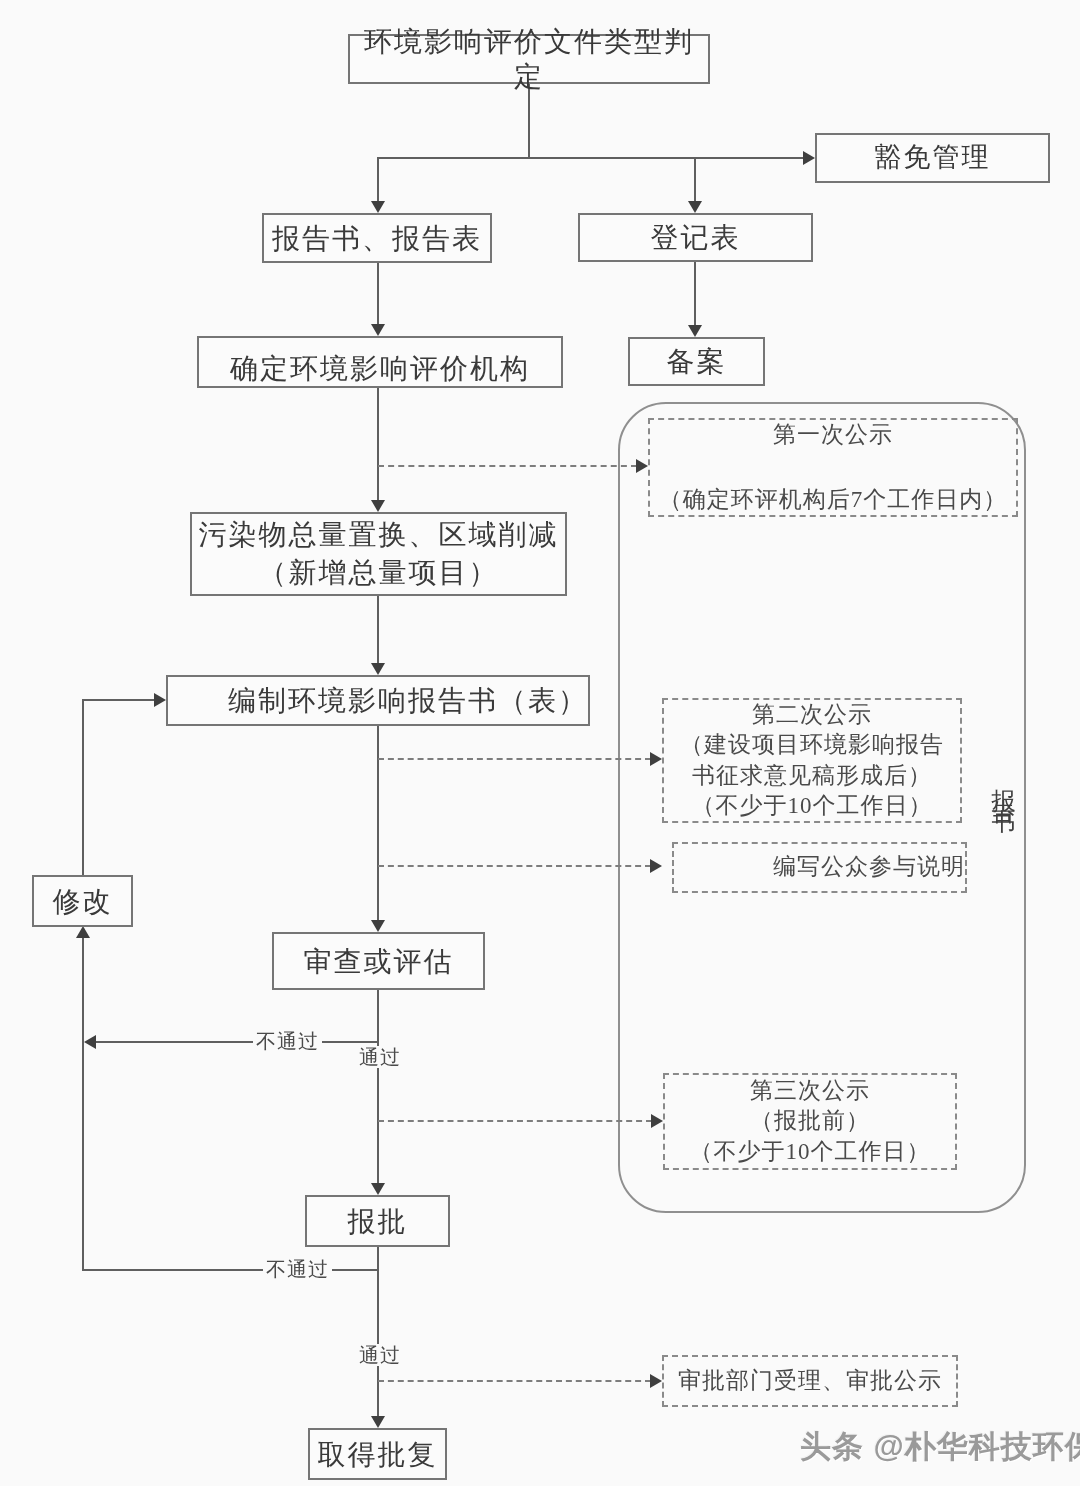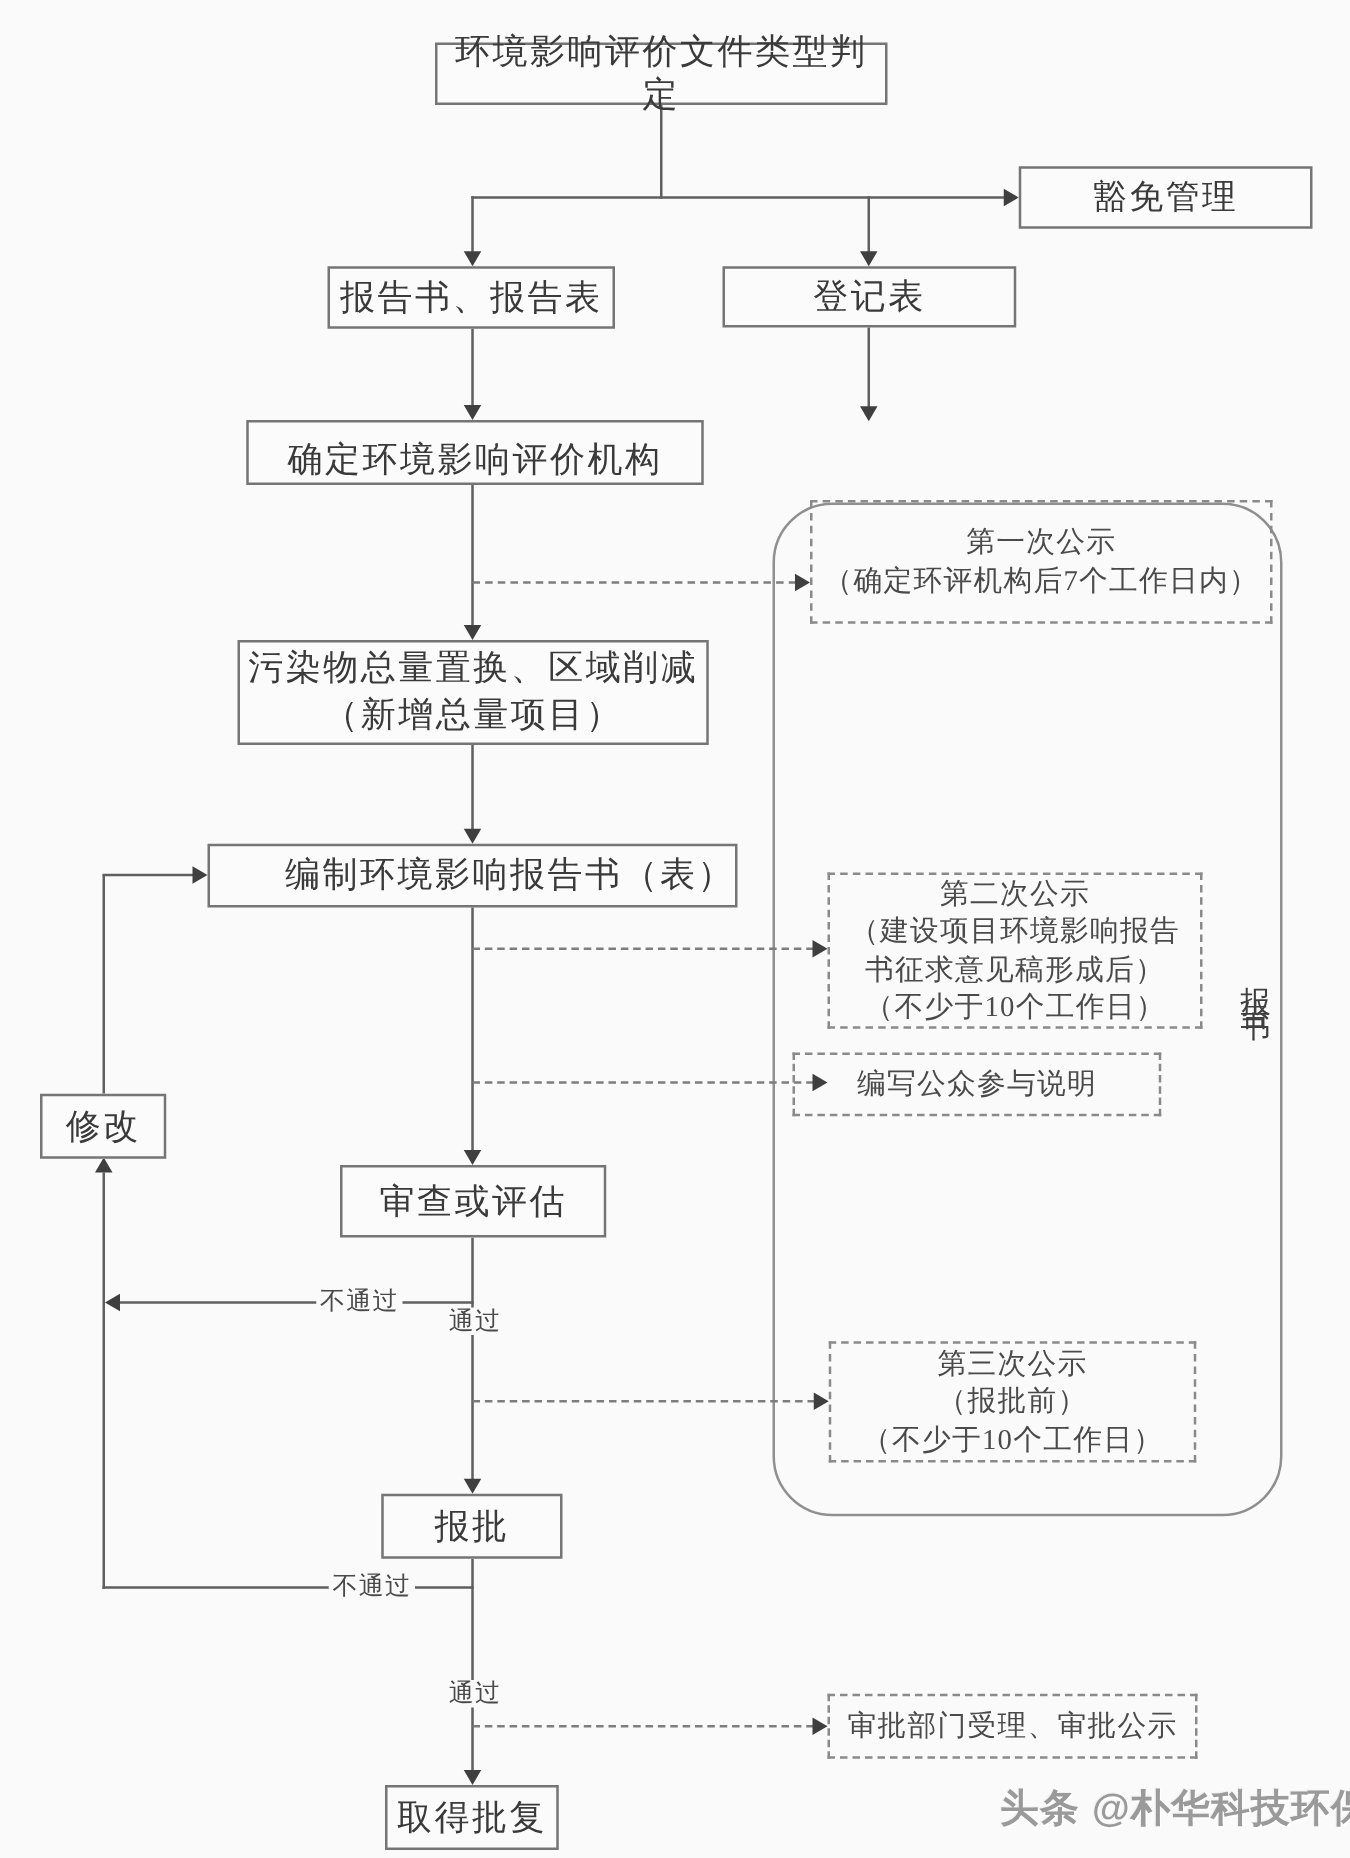--- a/index.html
+++ b/index.html
@@ -147,20 +147,23 @@
   </div>
 
   <div class="box" style="left:578px;top:213px;width:235px;height:49px;">
     <div>登记表</div>
   </div>
 
   <div class="box" style="left:197px;top:336px;width:366px;height:52px;justify-content:flex-end;">
     <div>确定环境影响评价机构</div>
   </div>
 
+  <div class="box" style="left:628px;top:337px;width:137px;height:49px;">
+    <div>备案</div>
+  </div>
 
   <div class="box" style="left:190px;top:512px;width:377px;height:84px;line-height:1.35;">
     <div>污染物总量置换、区域削减</div>
     <div>（新增总量项目）</div>
   </div>
 
   <div class="box" style="left:166px;top:675px;width:424px;height:51px;align-items:flex-end;">
     <div>编制环境影响报告书（表）</div>
   </div>
 
@@ -173,33 +176,33 @@
   </div>
 
   <div class="box" style="left:305px;top:1195px;width:145px;height:52px;">
     <div>报批</div>
   </div>
 
   <div class="box" style="left:308px;top:1428px;width:139px;height:52px;">
     <div>取得批复</div>
   </div>
 
-  <div class="dash" style="left:648px;top:400px;width:370px;height:99px;">
+  <div class="dash" style="left:648px;top:418px;width:370px;height:99px;justify-content:space-between;">
     <div>第一次公示</div>
     <div>（确定环评机构后7个工作日内）</div>
   </div>
 
   <div class="dash" style="left:662px;top:698px;width:300px;height:125px;">
     <div>第二次公示</div>
     <div>（建设项目环境影响报告</div>
     <div>书征求意见稿形成后）</div>
     <div>（不少于10个工作日）</div>
   </div>
 
-  <div class="dash" style="left:634px;top:842px;width:295px;height:51px;">
+  <div class="dash" style="left:672px;top:842px;width:295px;height:51px;align-items:flex-end;">
     <div>编写公众参与说明</div>
   </div>
 
   <div class="dash" style="left:663px;top:1073px;width:294px;height:97px;">
     <div>第三次公示</div>
     <div>（报批前）</div>
     <div>（不少于10个工作日）</div>
   </div>
 
   <div class="dash" style="left:662px;top:1355px;width:296px;height:52px;text-align:right;">

